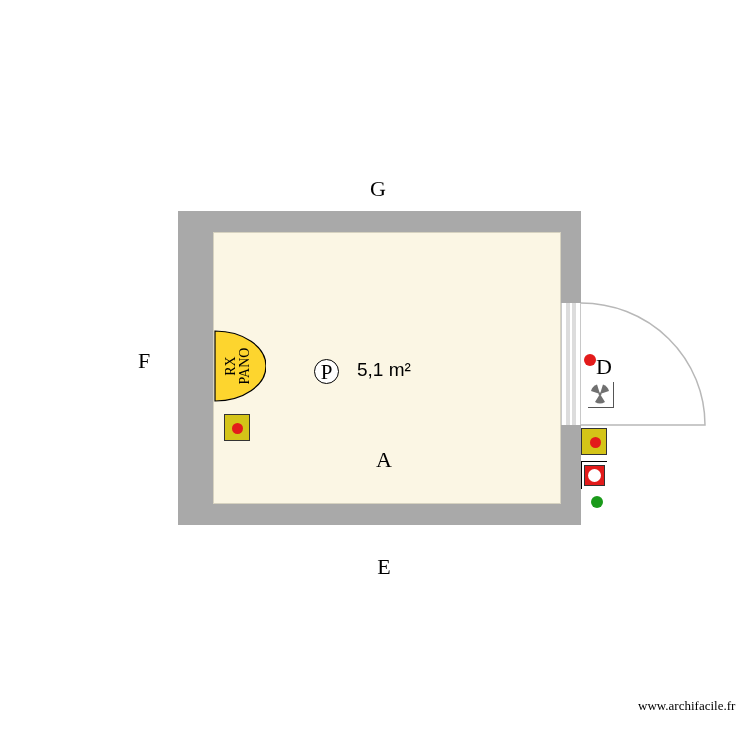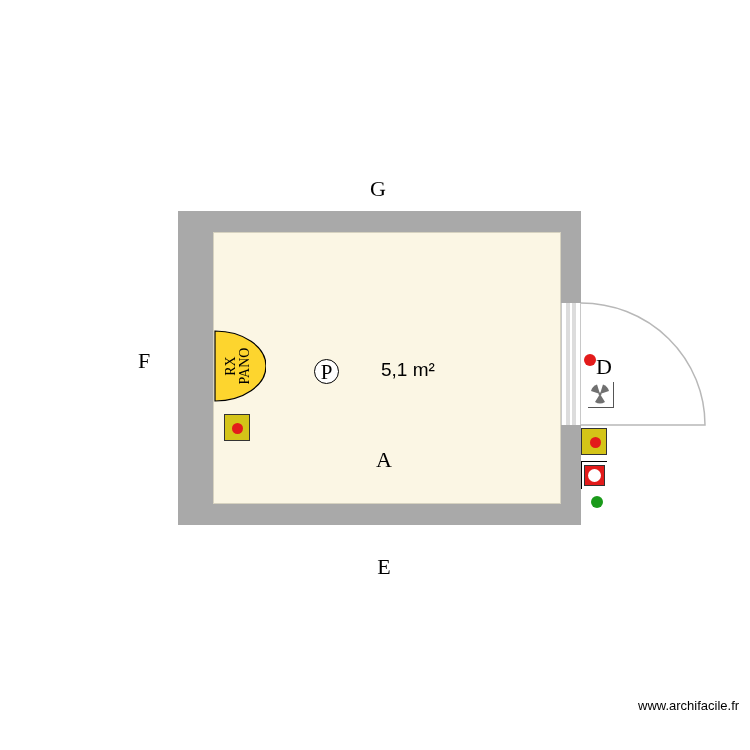--- a/index.html
+++ b/index.html
@@ -18,21 +18,21 @@
     position: absolute; font-family: "Liberation Sans", sans-serif;
     font-size: 19px; color: #000; line-height: 1;
   }
   .p-circle {
     position: absolute; width: 25px; height: 25px; border: 1px solid #000;
     border-radius: 50%; background: #fff; box-sizing: border-box;
     font-family: "Liberation Serif", serif; font-size: 21px; line-height: 24px;
     text-align: center; color: #000;
   }
   .footer {
-    position: absolute; font-family: Liberation Sans, sans-serif;
+    position: absolute; font-family: Liberation Serif, serif;
     font-size: 13px; color: #000; line-height: 1;
   }
   .outlet {
     position: absolute; background: #d4c418; border: 1px solid #333;
     box-sizing: border-box;
   }
   .dot { position: absolute; border-radius: 50%; }
 </style>
 </head>
 <body>
@@ -54,21 +54,21 @@
   <path d="M1 1 A124 122 0 0 1 125 123 L1 123" fill="none" stroke="#b8b8b8" stroke-width="1.5"></path>
 </svg>
 
 <div class="compass-label" style="left:378px;top:189px;">G</div>
 <div class="compass-label" style="left:144px;top:361px;">F</div>
 <div class="compass-label" style="left:384px;top:460px;">A</div>
 <div class="compass-label" style="left:384px;top:567px;">E</div>
 <div class="compass-label" style="left:604px;top:367px;">D</div>
 
 <div class="p-circle" style="left:314px;top:359px;">P</div>
-<div class="area-label" style="left:357px;top:360px;margin-left:24px;">5,1 m²</div>
+<div class="area-label" style="left:357px;top:360px;">5,1 m²</div>
 
 <div class="abs" style="left:214px;top:330px;width:52px;height:72px;">
   <svg class="abs" style="left:0;top:0;" width="52" height="72" viewBox="0 0 52 72">
     <path d="M1 1 A51 35 0 0 1 1 71 Z" fill="#fdd52e" stroke="#000" stroke-width="1.2"></path>
   </svg>
   <div class="abs" style="left:-12px;top:22px;width:72px;height:28px;transform:rotate(-90deg);font-family:'Liberation Serif',serif;font-size:14px;line-height:14px;text-align:center;color:#000;">
     <div>RX</div>
     <div>PANO</div>
   </div>
 </div>

